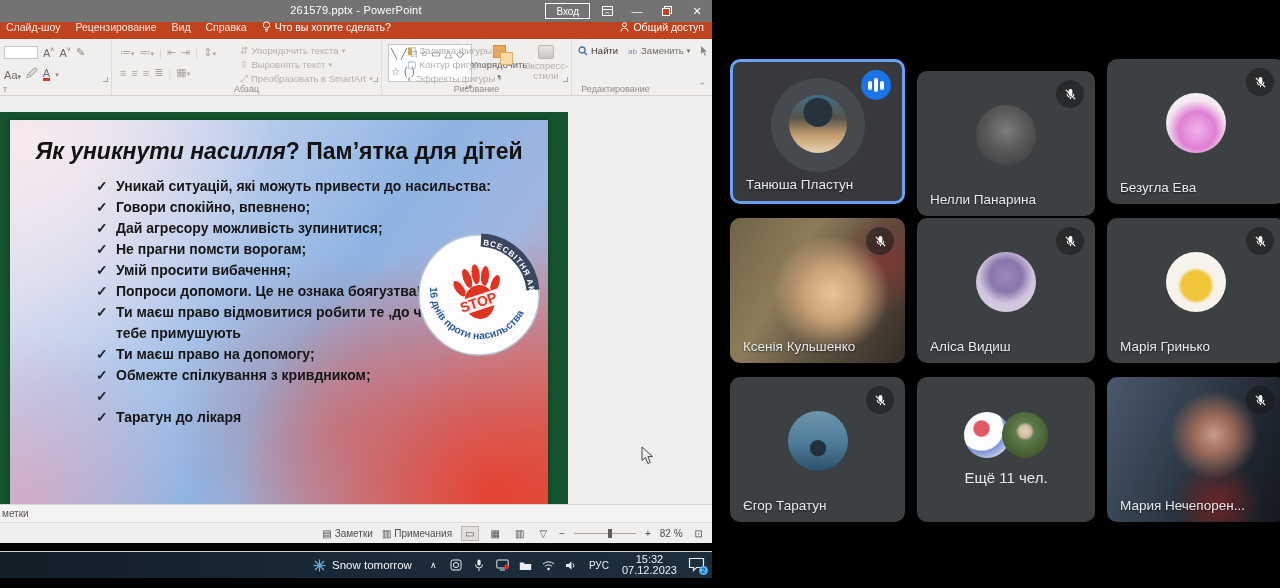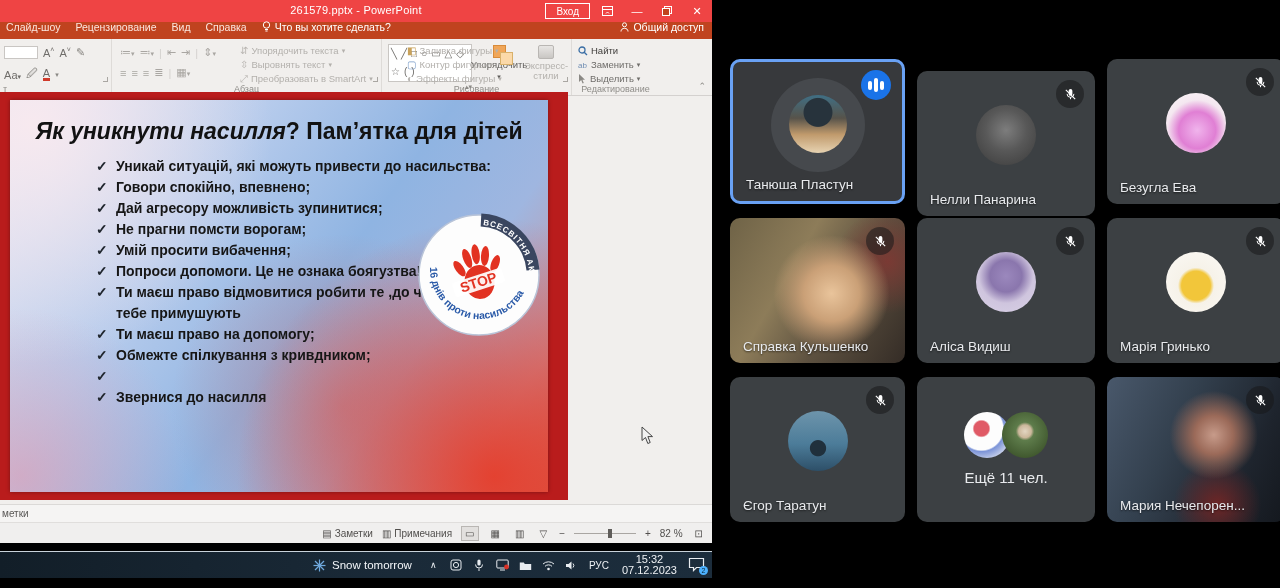--- a/index.html
+++ b/index.html
@@ -5,21 +5,21 @@
   * { box-sizing: border-box; }
   html,body { margin:0; padding:0; }
   body {
     width:1280px; height:588px; position:relative; overflow:hidden;
     background:#000; font-family:"Liberation Sans", sans-serif;
   }
 
   
   #ppt { position:absolute; left:0; top:8; width:712px; height:543px; background:#f1efed; }
 
-  .titlebar { position:relative; height:22px; background:#ef4444; color:#fff; font-size:11px; }
+  .titlebar { position:relative; height:22px; background:#737373; color:#fff; font-size:11px; }
   .tb-title { position:absolute; left:0; right:0; top:4px; text-align:center; letter-spacing:.2px; }
   .tb-right { position:absolute; right:2px; top:0; height:22px; display:flex; align-items:center; gap:4px; }
   .signin { border:1px solid #fff; color:#fff; background:transparent; font-size:10px; padding:1px 10px; height:16px; line-height:13px; }
   .winbtn { width:26px; height:20px; display:flex; align-items:center; justify-content:center; color:#fff; font-size:11px; }
   .winbtn svg { display:block; }
 
   .menubar { position:relative; height:17px; background:#c0431f; color:#ffe3da; font-size:10.5px; display:flex; align-items:center; gap:15px; padding:0 8px 8px 6px; }
   .menutab { white-space:nowrap; color:#fbe6df; }
   .tellme { display:flex; align-items:center; gap:4px; color:#fff; }
   .share { position:absolute; right:8px; display:flex; align-items:center; gap:4px; color:#fff; }
@@ -36,21 +36,21 @@
   .bigbtn.dis { color:#b3b0ac; }
   .sqA { width:13px; height:13px; background:#f0a659; border:1px solid #d88b3a; position:relative; }
   .sqA::after { content:""; position:absolute; left:6px; top:6px; width:11px; height:11px; background:#fbd9a9; border:1px solid #d8b06a; }
   .qstyleic { width:16px; height:14px; background:linear-gradient(180deg,#e8e6e4,#c9c6c3); border:1px solid #b9b6b3; border-radius:2px; }
   .editrow { display:flex; align-items:center; gap:3px; color:#3f3d3b; font-size:9.5px; line-height:14px; white-space:nowrap; }
   .editrow.dim { color:#6f6d6a; }
   .collapse { position:absolute; right:6px; bottom:4px; color:#8a8884; font-size:9px; }
   .launcher { position:absolute; right:3px; bottom:13px; width:5px; height:5px; border-right:1px solid #a9a6a2; border-bottom:1px solid #a9a6a2; }
 
   
-  .slidearea { position:absolute; left:0; top:92px; width:568px; height:408px; background:#b91c1c; }
+  .slidearea { position:absolute; left:0; top:112px; width:568px; height:408px; background:#14532d; }
   .slide {
     position:absolute; left:10px; top:8px; width:538px; height:392px;
     box-shadow:0 0 4px rgba(0,0,0,.35);
     background:
       radial-gradient(circle at 90% 96%, rgba(229,62,44,.95) 0%, rgba(229,62,44,0) 42%),
       radial-gradient(circle at 62% 78%, rgba(203,108,110,.55) 0%, rgba(203,108,110,0) 38%),
       radial-gradient(circle at 2% 96%, rgba(232,148,168,.55) 0%, rgba(232,148,168,0) 26%),
       radial-gradient(circle at 4% 6%, #f7e9ef 0%, rgba(247,233,239,0) 38%),
       linear-gradient(125deg, #e3e4f2 0%, #b6cbec 32%, #8fb4e2 55%, #9fb6e0 72%, #c497a4 88%, #d36a5e 100%);
   }
@@ -278,21 +278,21 @@
             <span>Контур фигуры</span>
             <span style="font-size:7px;">▾</span>
           </span>
         <span class="minitxt">
             <span class="mi">◐</span>
             <span>Эффекты фигуры</span>
             <span style="font-size:7px;">▾</span>
           </span>
       </div>
 
-      <div style="position:absolute;left:6px;top:5px;display:flex;flex-direction:column;gap:0;">
+      <div style="position:absolute;left:6px;top:5px;display:flex;gap:10px;">
         <span class="editrow">
           <svg width="10" height="10" viewBox="0 0 10 10">
               <circle cx="4" cy="4" r="3" fill="none" stroke="#3a6ea5" stroke-width="1.3"></circle>
               <line x1="6.2" y1="6.2" x2="9" y2="9" stroke="#3a6ea5" stroke-width="1.3"></line>
             </svg>
           <span>Найти</span>
         </span>
         <span class="editrow dim">
           <svg width="10" height="10" viewBox="0 0 10 10">
               <text x="0" y="8" font-size="8" fill="#6f8db3">ab</text>
@@ -353,21 +353,21 @@
           </li>
         <li>
             <span class="chk">✓</span>
             <span>Обмежте спілкування з кривдником;</span>
           </li>
         <li>
             <span class="chk">✓</span>
           </li>
         <li>
             <span class="chk">✓</span>
-            <span>Звернися до насилля</span>
+            <span>Таратун до лікаря</span>
           </li>
       </ul>
 
       <svg class="badge" viewBox="0 0 126 126">
         <circle cx="63" cy="63" r="60" fill="#fdfdfd" stroke="#b9c4d8" stroke-width="1.5"></circle>
         <path d="M 65 8 A 55 55 0 0 1 117 58" stroke="#3a4660" stroke-width="13" fill="none"></path>
         <path id="arcT" d="M 67 13 A 51 51 0 0 1 113 59" fill="none"></path>
         <text font-size="8" font-weight="bold" fill="#ffffff" letter-spacing="1">
           <textPath href="#arcT">ВСЕСВІТНЯ АКЦІЯ</textPath>
         </text>
@@ -528,21 +528,21 @@
 
   <div class="tile t4">
     <div class="micoff">
       <svg width="15" height="15" viewBox="0 0 24 24">
           <path d="M12 3a3 3 0 0 1 3 3v5a3 3 0 0 1-6 0V6a3 3 0 0 1 3-3z" fill="#fff"></path>
           <path d="M6.5 11a5.5 5.5 0 0 0 11 0" stroke="#fff" stroke-width="1.6" fill="none"></path>
           <line x1="12" y1="16.5" x2="12" y2="19.5" stroke="#fff" stroke-width="1.6"></line>
           <line x1="4.5" y1="4.5" x2="19.5" y2="19.5" stroke="#fff" stroke-width="1.8"></line>
         </svg>
     </div>
-    <div class="name">Справка Кульшенко</div>
+    <div class="name">Ксенія Кульшенко</div>
   </div>
 
   <div class="tile t5">
     <div class="ava"></div>
     <div class="micoff">
       <svg width="15" height="15" viewBox="0 0 24 24">
           <path d="M12 3a3 3 0 0 1 3 3v5a3 3 0 0 1-6 0V6a3 3 0 0 1 3-3z" fill="#fff"></path>
           <path d="M6.5 11a5.5 5.5 0 0 0 11 0" stroke="#fff" stroke-width="1.6" fill="none"></path>
           <line x1="12" y1="16.5" x2="12" y2="19.5" stroke="#fff" stroke-width="1.6"></line>
           <line x1="4.5" y1="4.5" x2="19.5" y2="19.5" stroke="#fff" stroke-width="1.8"></line>

